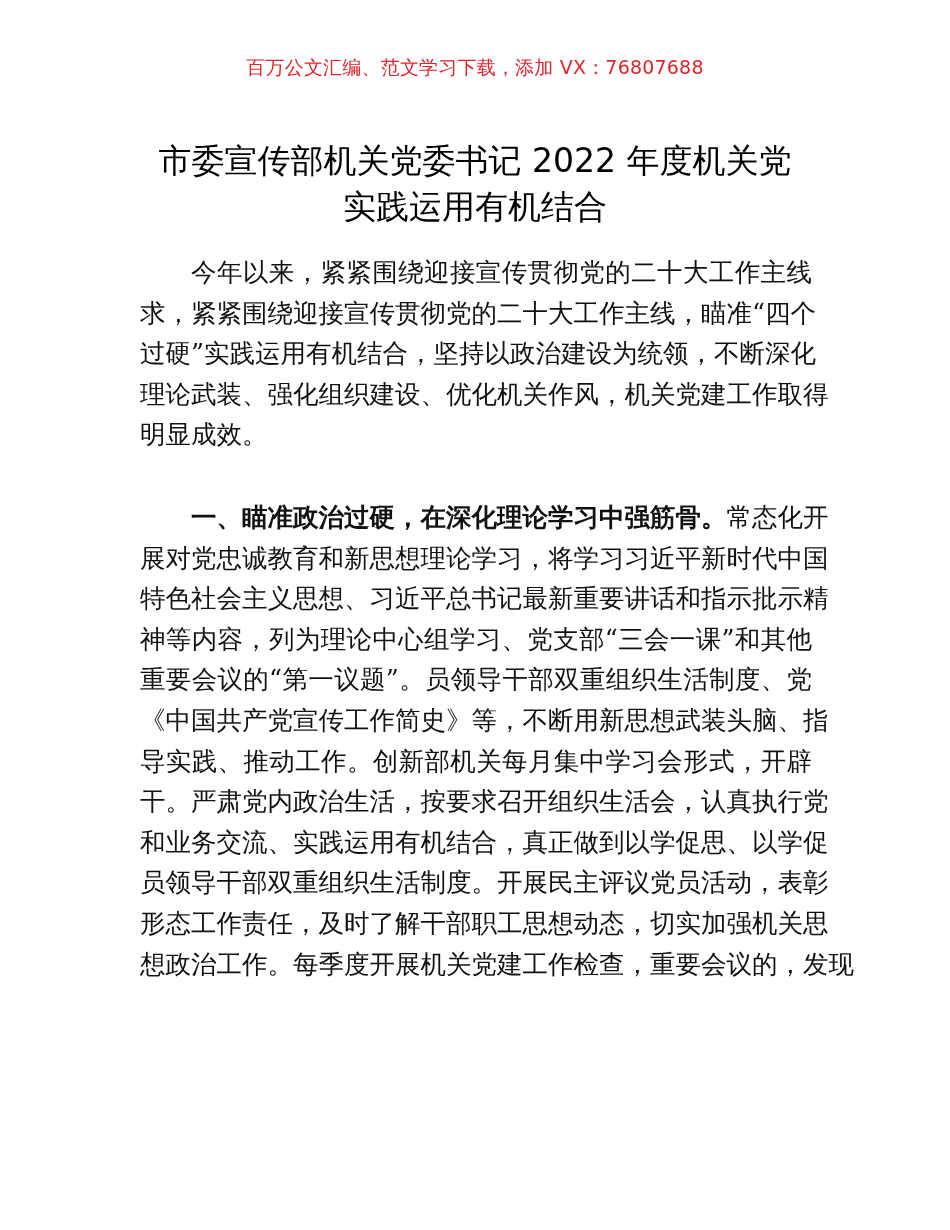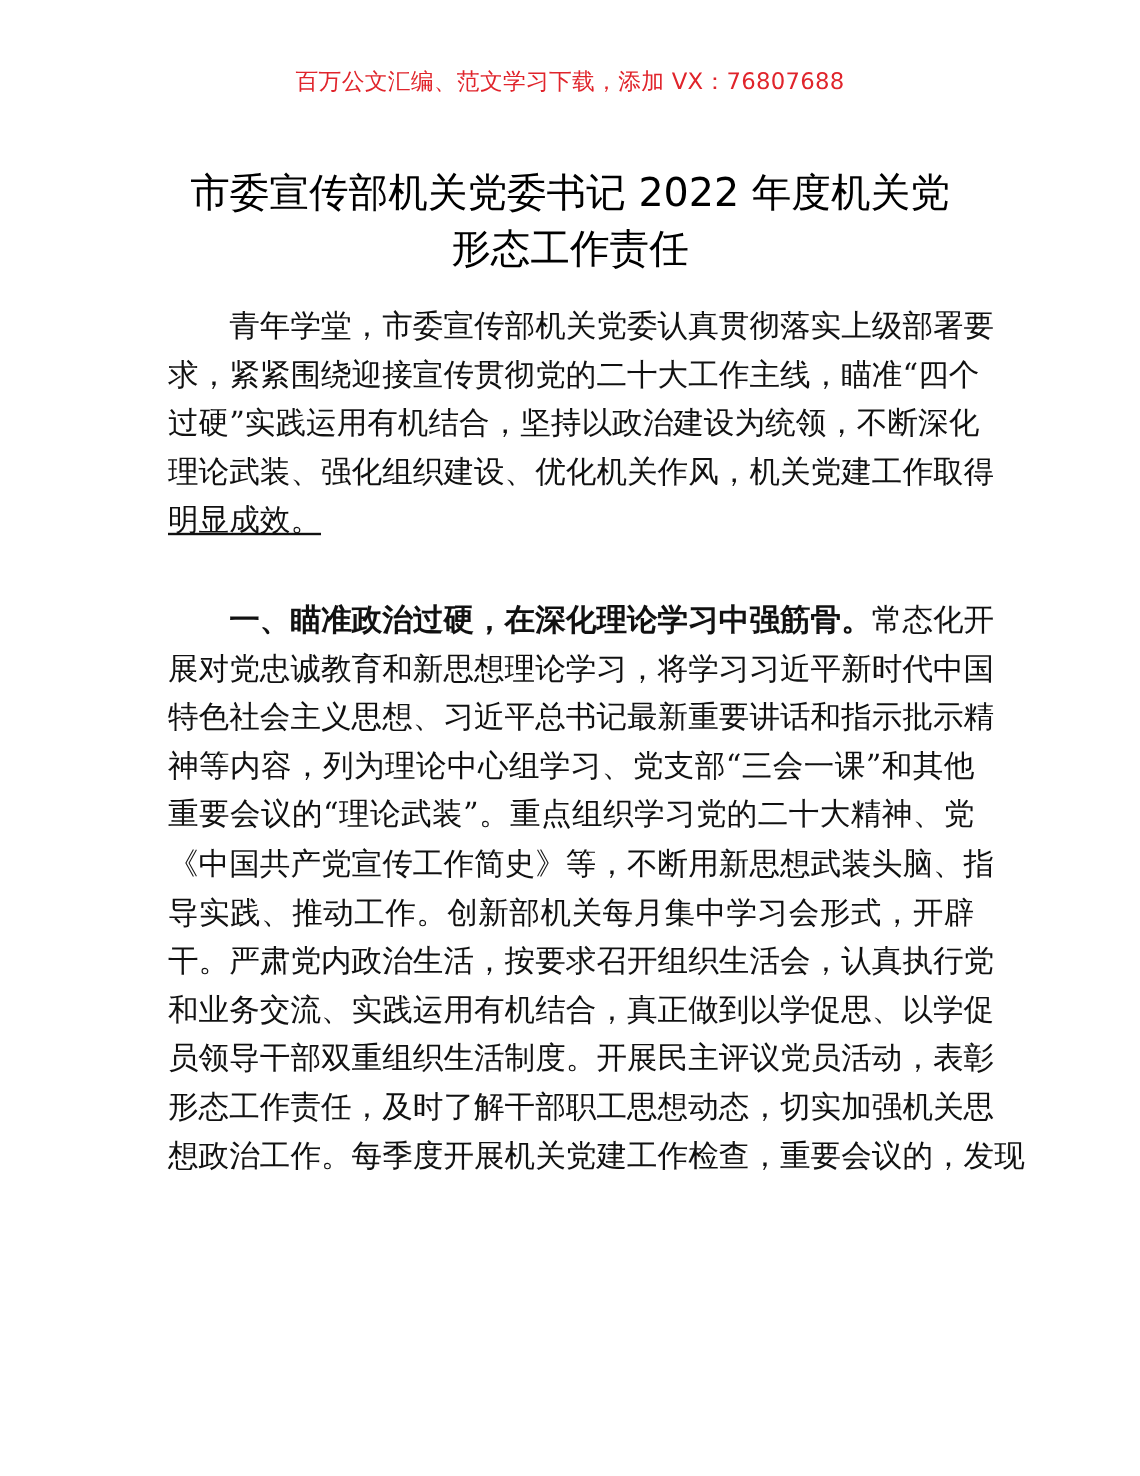--- a/index.html
+++ b/index.html
@@ -8,50 +8,50 @@
   .banner { position: absolute; top: 55px; left: 0; width: 950px; text-align: center;
             font-family: "DejaVu Sans", "Liberation Sans", sans-serif;
             font-size: 19px; color: #e0242b; letter-spacing: 0.2px; }
   .title { position: absolute; top: 108px; left: 0; width: 950px; text-align: center;
            font-family: "DejaVu Sans", "Liberation Sans", sans-serif;
            font-size: 33px; line-height: 46px; color: #000; margin-top: 30px; }
   .title .line { display: block; }
   .body-text { position: absolute; left: 140px; width: 672px; }
   .ln { display: block; height: 40.6px; line-height: 40.6px; font-size: 25.5px;
         white-space: nowrap; text-align: justify; text-align-last: justify; }
-  .ln.last { text-align-last: left; text-decoration: underline; }
+  .ln.last { text-align-last: left; }
   .indent { padding-left: 51px; }
   .bold { font-weight: bold; font-family: Liberation Mono, monospace; }
   .p1 { top: 252px; }
   .p2 { top: 497px; }
 </style>
 </head>
 <body>
 
 <div class="banner">百万公文汇编、范文学习下载，添加 VX：76807688</div>
 
 <div class="title">
   <span class="line">市委宣传部机关党委书记 2022 年度机关党</span>
-  <span class="line">形态工作责任</span>
+  <span class="line">实践运用有机结合</span>
 </div>
 
 <div class="body-text p1">
-  <span class="ln indent">青年学堂，市委宣传部机关党委认真贯彻落实上级部署要</span>
+  <span class="ln indent">今年以来，紧紧围绕迎接宣传贯彻党的二十大工作主线</span>
   <span class="ln">求，紧紧围绕迎接宣传贯彻党的二十大工作主线，瞄准“四个</span>
   <span class="ln">过硬”实践运用有机结合，坚持以政治建设为统领，不断深化</span>
   <span class="ln">理论武装、强化组织建设、优化机关作风，机关党建工作取得</span>
   <span class="ln last">明显成效。</span>
 </div>
 
 <div class="body-text p2">
   <span class="ln indent"><span class="bold">一、瞄准政治过硬，在深化理论学习中强筋骨。</span><span>常态化开</span></span>
   <span class="ln">展对党忠诚教育和新思想理论学习，将学习习近平新时代中国</span>
   <span class="ln">特色社会主义思想、习近平总书记最新重要讲话和指示批示精</span>
   <span class="ln">神等内容，列为理论中心组学习、党支部“三会一课”和其他</span>
-  <span class="ln">重要会议的“理论武装”。重点组织学习党的二十大精神、党</span>
+  <span class="ln">重要会议的“第一议题”。员领导干部双重组织生活制度、党</span>
   <span class="ln">《中国共产党宣传工作简史》等，不断用新思想武装头脑、指</span>
   <span class="ln">导实践、推动工作。创新部机关每月集中学习会形式，开辟</span>
   <span class="ln">干。严肃党内政治生活，按要求召开组织生活会，认真执行党</span>
   <span class="ln">和业务交流、实践运用有机结合，真正做到以学促思、以学促</span>
   <span class="ln">员领导干部双重组织生活制度。开展民主评议党员活动，表彰</span>
   <span class="ln">形态工作责任，及时了解干部职工思想动态，切实加强机关思</span>
   <span class="ln">想政治工作。每季度开展机关党建工作检查，重要会议的，发现</span>
 </div>
 
 </body></html>

